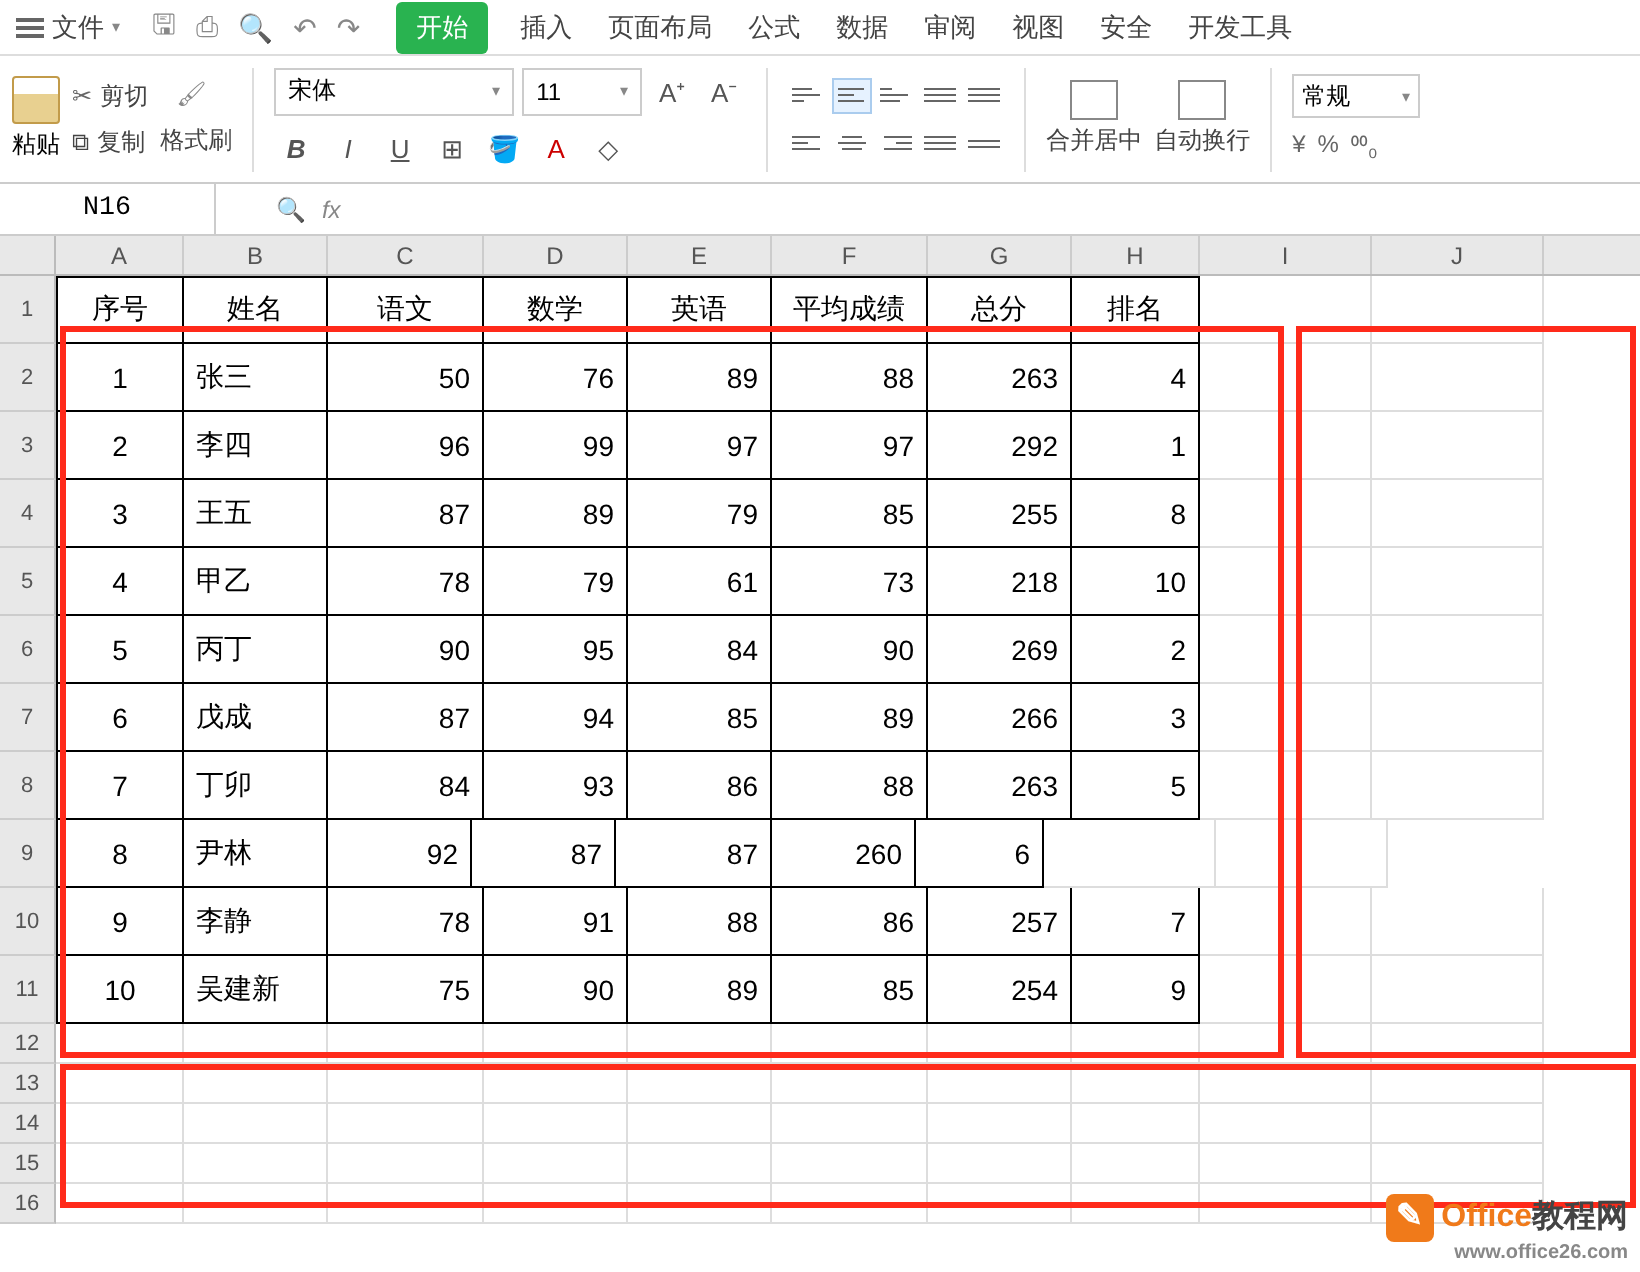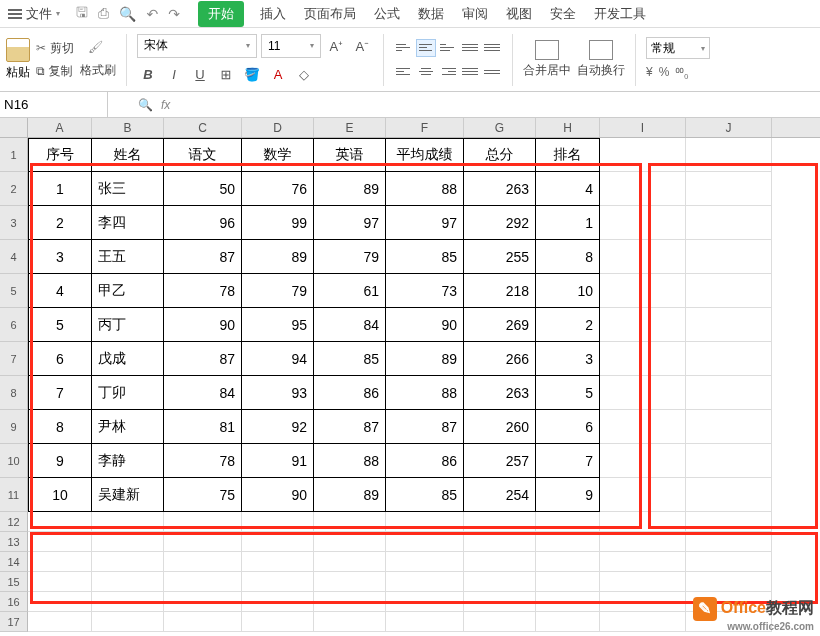--- a/index.html
+++ b/index.html
@@ -43,21 +43,21 @@
 
 .merge-group, .wrap-group { display: flex; flex-direction: column; align-items: center; font-size: 12px; color: #444; gap: 2px; }
 .merge-icon, .wrap-icon { width: 24px; height: 20px; border: 1px solid #888; position: relative; }
 
 .numfmt { display: flex; flex-direction: column; gap: 6px; font-size: 12px; }
 .numfmt-sel { width: 64px; height: 22px; border: 1px solid #ccc; display: flex; align-items: center; justify-content: space-between; padding: 0 4px; }
 .numfmt-row { display: flex; gap: 6px; color: #666; }
 
 
 .fbar { display: flex; align-items: center; height: 26px; border-bottom: 1px solid #ccc; font-size: 12px; }
-.namebox { width: 108px; border: none; border-right: 1px solid #ccc; height: 100%; padding: 0 4px; }
+.namebox { width: 108px; border: none; border-right: 1px solid #ccc; text-align: center; height: 100%; padding: 0 4px; font-family: Liberation Mono, monospace; }
 .fx-area { display: flex; align-items: center; gap: 8px; padding: 0 30px; color: #888; }
 .formula-input { flex: 1; border: none; height: 100%; padding: 0 6px; }
 
 
 .grid-wrap { position: relative; }
 .colhdr { display: flex; height: 20px; background: #e8e8e8; border-bottom: 1px solid #bbb; font-size: 12px; color: #555; }
 .corner { width: 28px; border-right: 1px solid #bbb; background: #e8e8e8; }
 .ch { border-right: 1px solid #ccc; text-align: center; line-height: 20px; }
 .ch.a { width: 64px; } .ch.b { width: 72px; } .ch.c { width: 78px; } .ch.d { width: 72px; }
 .ch.e { width: 72px; } .ch.f { width: 78px; } .ch.g { width: 72px; } .ch.h { width: 64px; }
@@ -375,21 +375,20 @@
         <div class="cell f">88</div>
         <div class="cell g">263</div>
         <div class="cell h">5</div>
         <div class="cell i"></div>
         <div class="cell j"></div>
       </div>
       <div class="row databorder">
         <div class="rh">9</div>
         <div class="cell a">8</div>
         <div class="cell b">尹林</div>
-        <div class="cell c">81</div>
         <div class="cell d">92</div>
         <div class="cell e">87</div>
         <div class="cell f">87</div>
         <div class="cell g">260</div>
         <div class="cell h">6</div>
         <div class="cell i"></div>
         <div class="cell j"></div>
       </div>
       <div class="row databorder">
         <div class="rh">10</div>
@@ -475,33 +474,20 @@
         <div class="cell b"></div>
         <div class="cell c"></div>
         <div class="cell d"></div>
         <div class="cell e"></div>
         <div class="cell f"></div>
         <div class="cell g"></div>
         <div class="cell h"></div>
         <div class="cell i"></div>
         <div class="cell j"></div>
       </div>
-      <div class="row short">
-        <div class="rh">17</div>
-        <div class="cell a"></div>
-        <div class="cell b"></div>
-        <div class="cell c"></div>
-        <div class="cell d"></div>
-        <div class="cell e"></div>
-        <div class="cell f"></div>
-        <div class="cell g"></div>
-        <div class="cell h"></div>
-        <div class="cell i"></div>
-        <div class="cell j"></div>
-      </div>
     </div>
 </div>
 
 <div class="red-box rb1"></div>
 <div class="red-box rb2"></div>
 <div class="red-box rb3"></div>
 
 <div class="watermark">
   <span class="ologo">✎</span><span class="o">Office</span><span class="rest">教程网</span>
   <span class="sub">www.office26.com</span>

